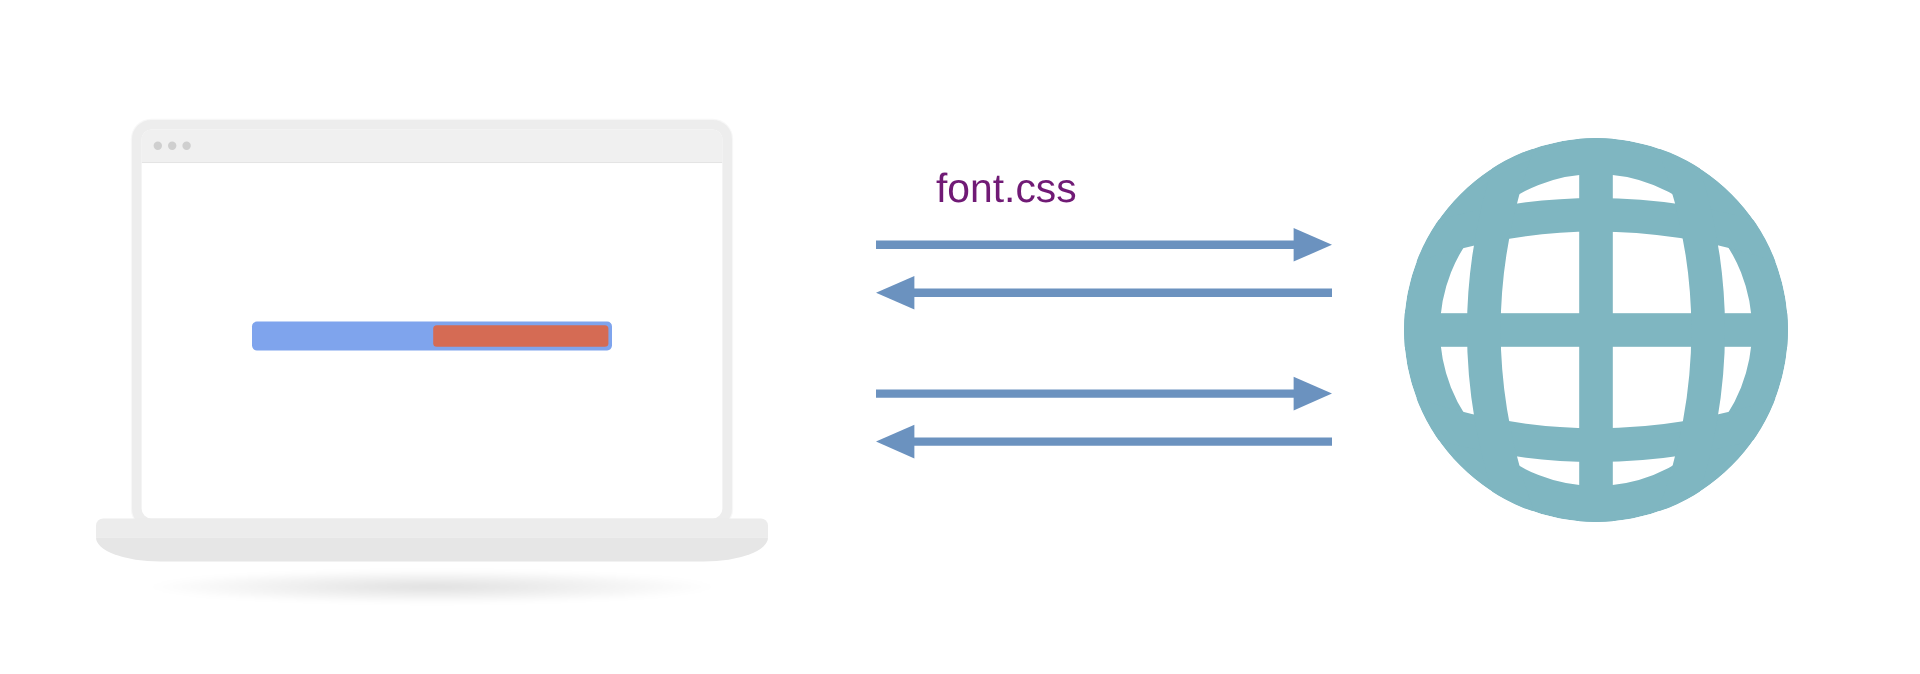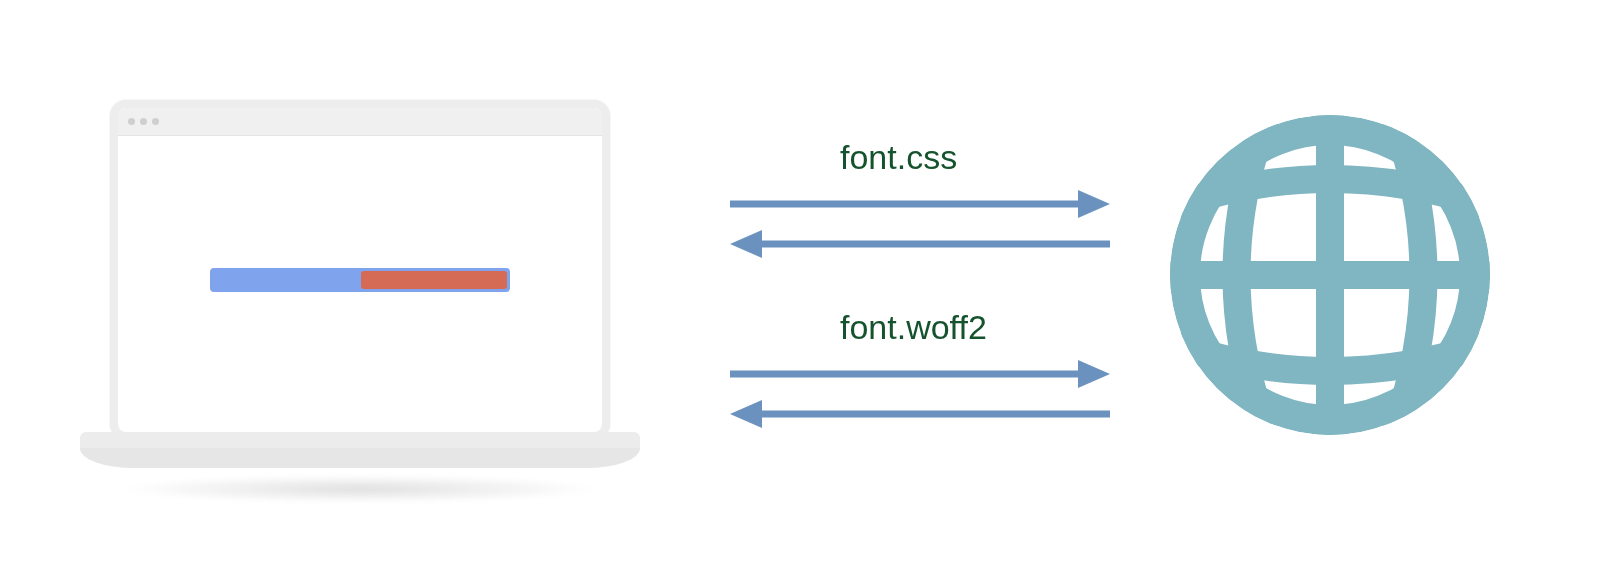--- a/index.html
+++ b/index.html
@@ -106,23 +106,23 @@
   
   .arrow-group {
     position: absolute;
     left: 730px;
     width: 380px;
   }
   .arrow-group.top { top: 140px; }
   .arrow-group.bottom { top: 310px; }
   .arrow-label {
     font-size: 34px;
-    color: #14532d;
+    color: #701a75;
     line-height: 1;
-    margin-left: 110px;
+    margin-left: 50px;
     margin-bottom: 12px;
   }
   .arrow-svg {
     display: block;
     width: 380px;
     height: 78px;
   }
   .arrow-stroke { stroke: #6b92bf; stroke-width: 7; fill: none; }
   .arrow-head  { fill: #6b92bf; }
 
@@ -163,21 +163,20 @@
 
     <line class="arrow-stroke" x1="0" y1="18" x2="352" y2="18"></line>
     <polygon class="arrow-head" points="348,4 380,18 348,32"></polygon>
 
     <line class="arrow-stroke" x1="28" y1="58" x2="380" y2="58"></line>
     <polygon class="arrow-head" points="32,44 0,58 32,72"></polygon>
   </svg>
 </div>
 
 <div class="arrow-group bottom">
-  <div class="arrow-label">font.woff2</div>
   <svg class="arrow-svg" viewBox="0 0 380 78">
     <line class="arrow-stroke" x1="0" y1="18" x2="352" y2="18"></line>
     <polygon class="arrow-head" points="348,4 380,18 348,32"></polygon>
     <line class="arrow-stroke" x1="28" y1="58" x2="380" y2="58"></line>
     <polygon class="arrow-head" points="32,44 0,58 32,72"></polygon>
   </svg>
 </div>
 
 <div class="globe">
   <svg viewBox="0 0 320 320" width="320" height="320">

